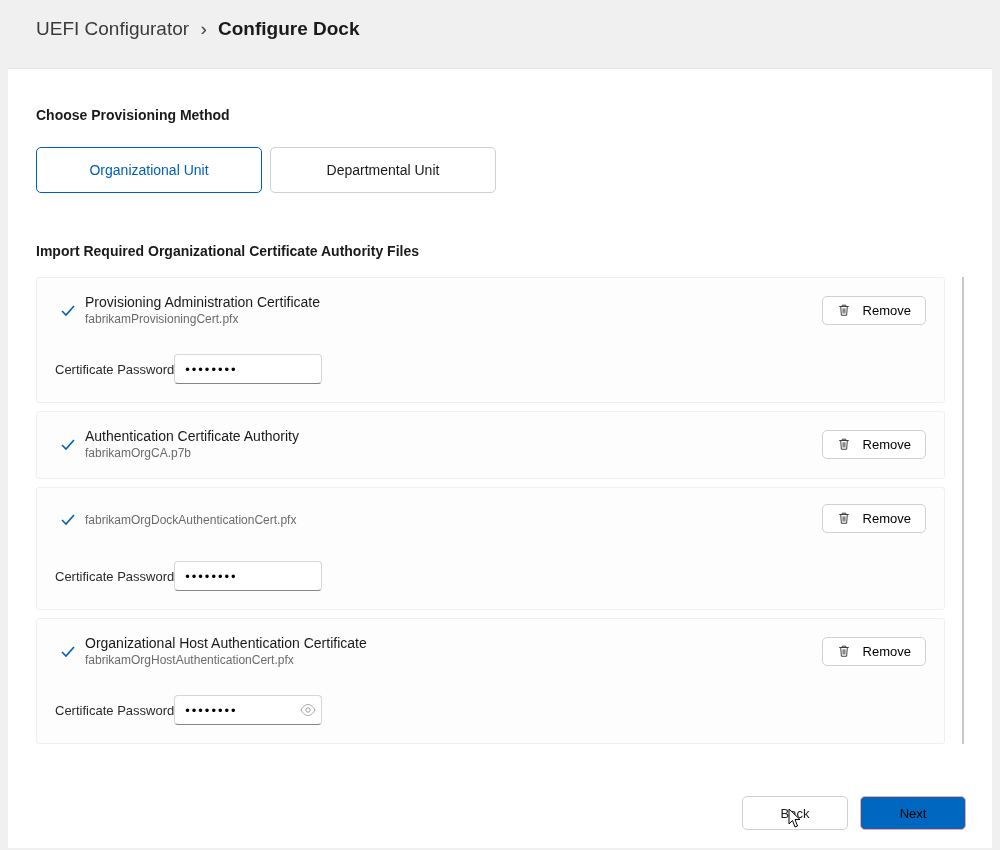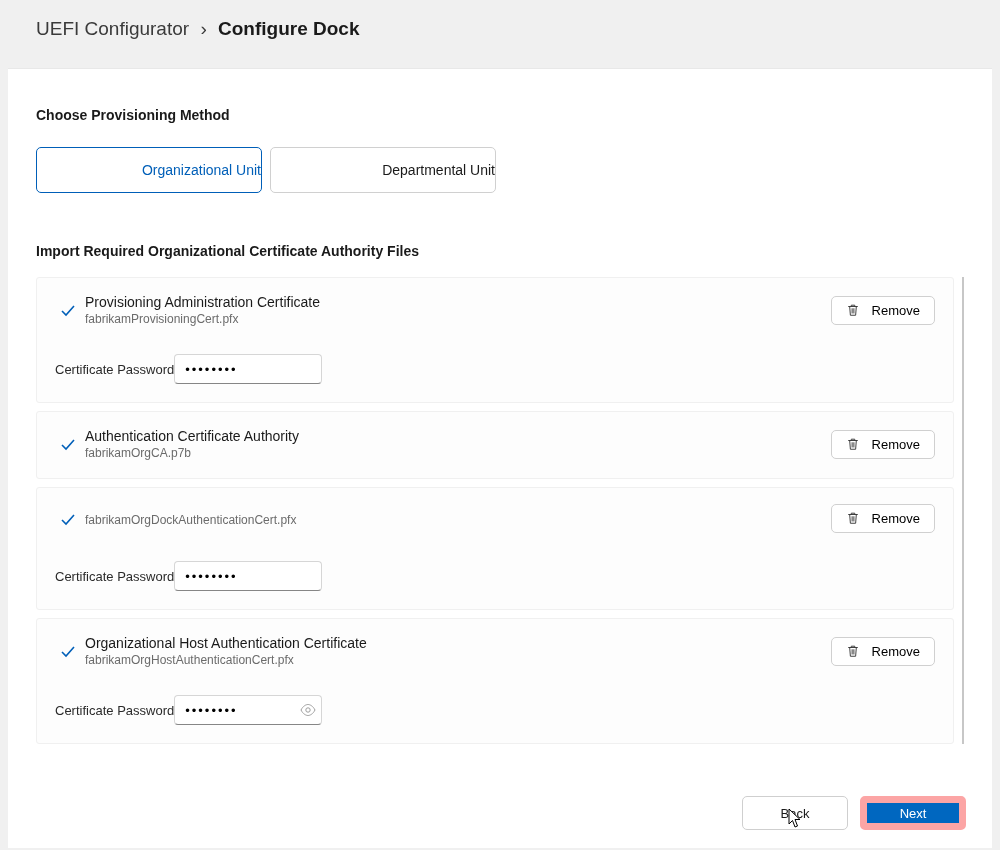--- a/index.html
+++ b/index.html
@@ -39,39 +39,39 @@
       margin-bottom: 50px;
     }
     .tab {
       width: 226px;
       height: 46px;
       border: 1px solid #d0d0d0;
       border-radius: 5px;
       background: #fff;
       display: flex;
       align-items: center;
-      justify-content: flex-end;
+      justify-content: center;
       font-size: 14px;
       cursor: pointer;
     }
     .tab.selected {
       border: 1.5px solid #005fb8;
       color: #005fb8;
     }
     .cert-section-title {
       font-size: 14px;
       font-weight: 600;
       margin-bottom: 18px;
     }
     .cert-list {
       display: flex;
       flex-direction: column;
       gap: 8px;
       border-right: 2px solid #c7c7c7;
-      padding-right: 8px;
+      padding-right: 17px;
     }
     .cert-card {
       background: #fdfdfd;
       border: 1px solid #f0f0f0;
       border-radius: 3px;
       padding: 16px 18px 18px 18px;
     }
     .cert-row {
       display: flex;
       align-items: center;
@@ -140,21 +140,21 @@
     }
     .btn {
       width: 106px;
       height: 34px;
       border-radius: 5px;
       font-size: 13px;
       cursor: pointer;
       display: flex; align-items: center; justify-content: center;
     }
     .btn-secondary { border: 1px solid #cfcfcf; background: #fff; color: #1a1a1a; }
-    .btn-primary { border: 7px solid #fca5a5; background: #0067c0; color: #ffffff; }
+    .btn-primary { border: 1px solid #fca5a5; background: #0067c0; color: #000000; }
     .cursor {
       position: absolute;
       pointer-events: none;
       width: 16px; height: 22px;
     }
   </style>
 </head>
 <body>
 
 <div class="header">

